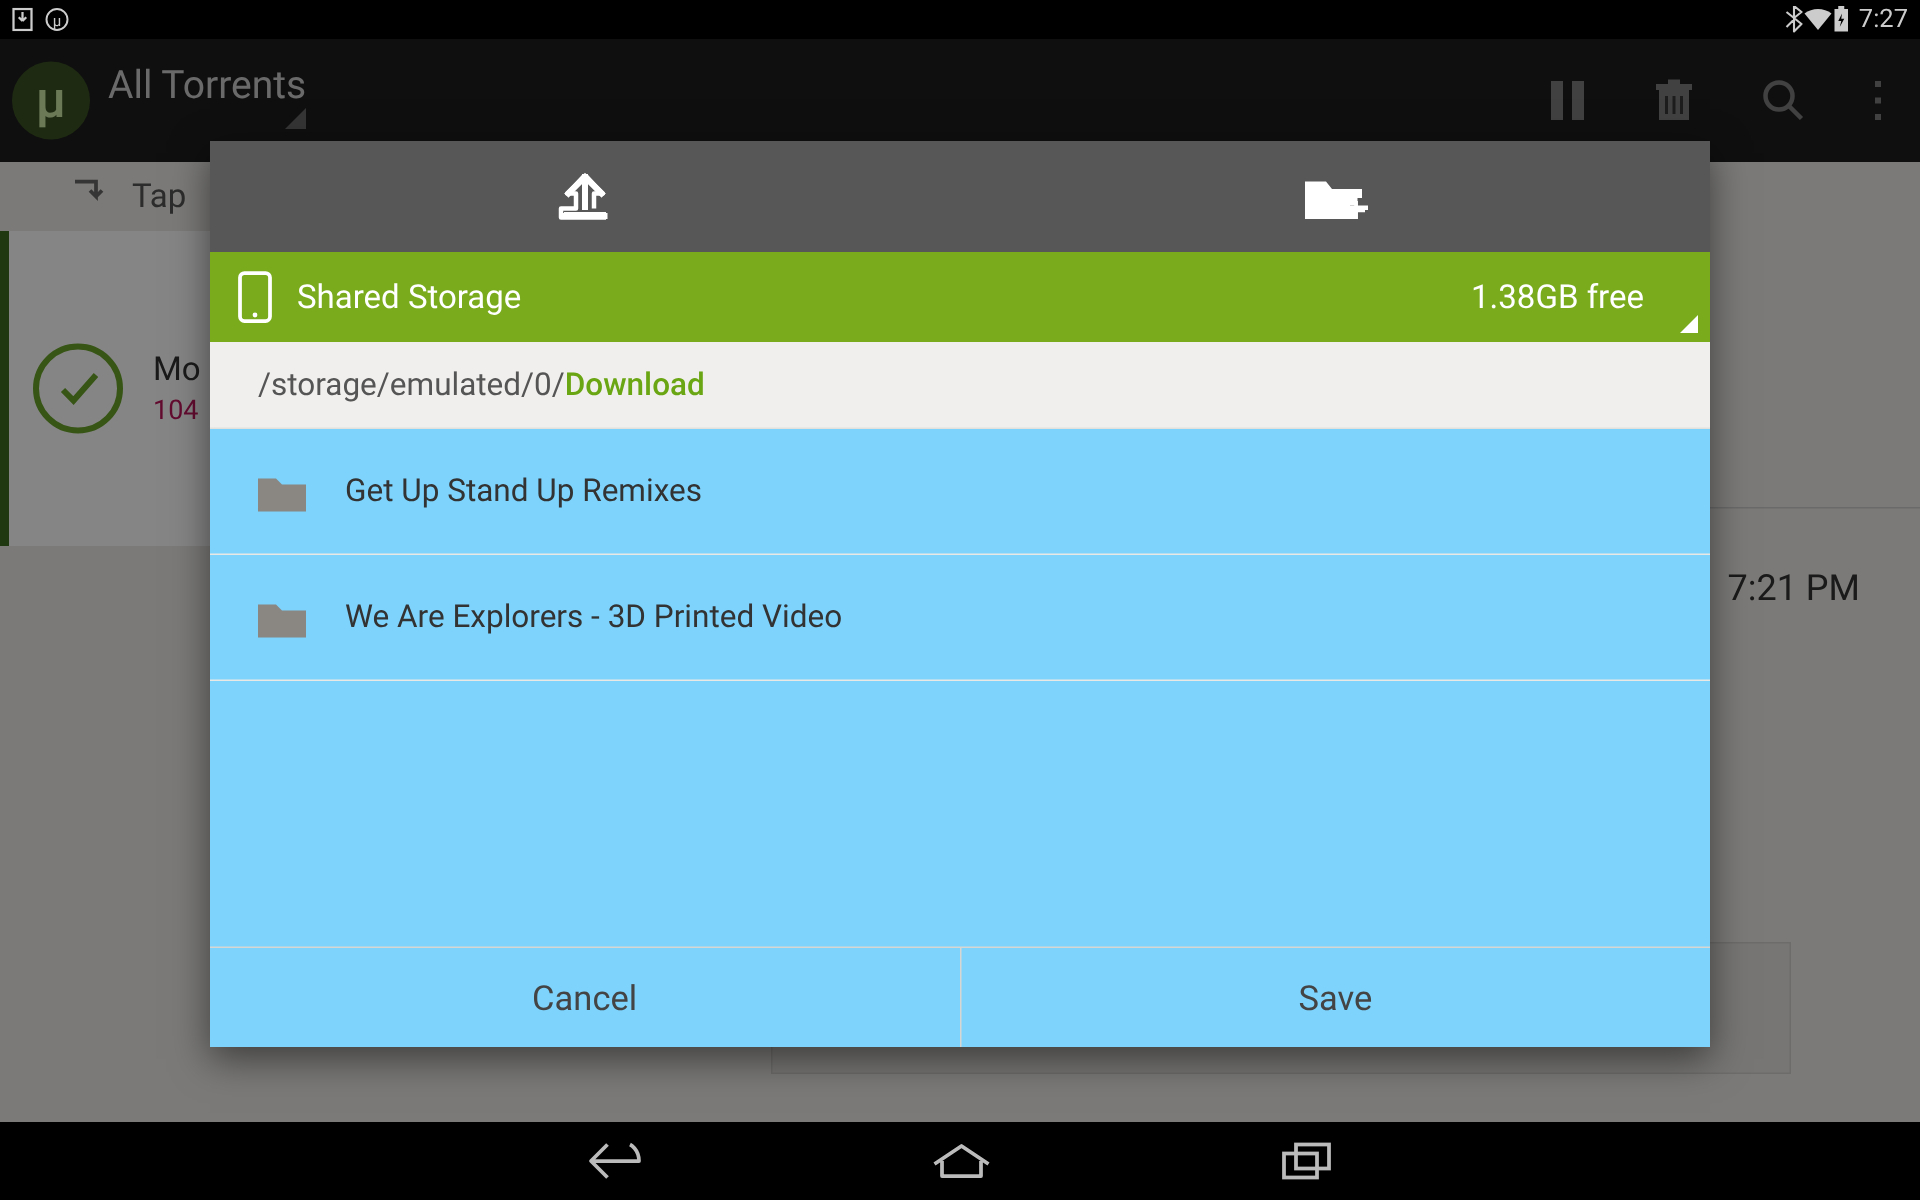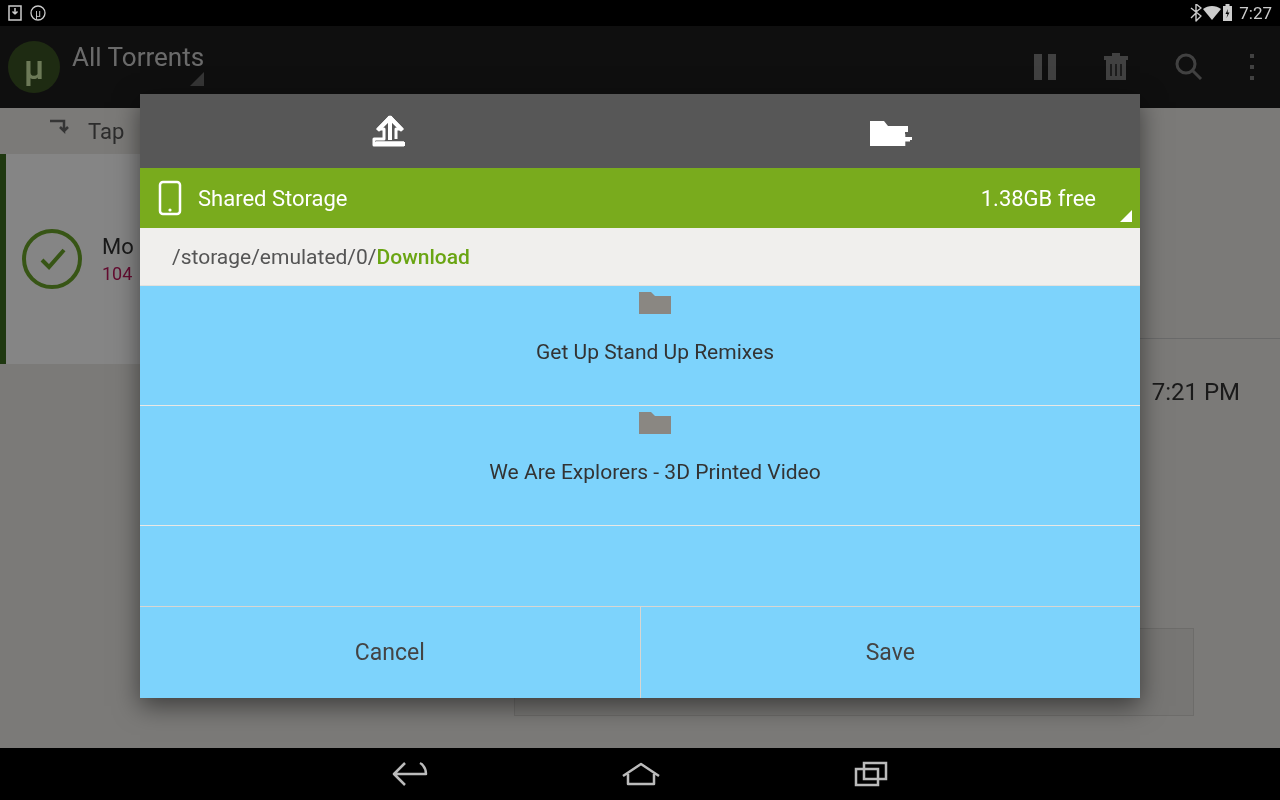--- a/index.html
+++ b/index.html
@@ -46,22 +46,22 @@
 .dialog { position: absolute; left: 140px; top: 94px; width: 1000px; height: 604px; background: #7dd3fc; box-shadow: 0 8px 24px rgba(0,0,0,.5); display: flex; flex-direction: column; }
 .dialog-top { height: 74px; background: #575757; display: flex; }
 .dialog-top .half { flex: 1; display: flex; align-items: center; justify-content: center; }
 .storage-bar { height: 60px; background: #79ab1d; color: #fff; display: flex; align-items: center; padding: 0 18px; font-size: 22px; position: relative; }
 .storage-bar .dev-icon { margin-right: 16px; }
 .storage-bar .free { margin-left: auto; margin-right: 26px; }
 .storage-bar .tri { position: absolute; right: 8px; bottom: 6px; width: 0; height: 0; border-left: 12px solid transparent; border-bottom: 12px solid #fff; }
 .path-row { height: 58px; background: #f0efed; display: flex; align-items: center; padding-left: 32px; font-size: 21px; color: #555; border-bottom: 1px solid #e3e1dd; }
 .path-row .active { color: #6aa513; font-weight: 500; }
 .folder-list { flex: 1; overflow: hidden; }
-.folder-item { height: 120px; display: flex; align-items: center; padding-left: 30px; border-bottom: 1px solid #eae8e4; gap: 24px; font-size: 21px; color: #333; flex-direction: column; }
-.dialog-buttons { height: 92px; display: flex; border-top: 1px solid #d8d6d2; }
+.folder-item { height: 84px; display: flex; align-items: center; padding-left: 30px; border-bottom: 1px solid #eae8e4; gap: 24px; font-size: 21px; color: #333; }
+.dialog-buttons { height: 67px; display: flex; border-top: 1px solid #d8d6d2; }
 .dialog-buttons .btn { flex: 1; display: flex; align-items: center; justify-content: center; font-size: 23px; color: #444; }
 .dialog-buttons .btn + .btn { border-left: 1px solid #d8d6d2; }
 
 
 .nav-bar { height: 52px; background: #000; display: flex; align-items: center; justify-content: center; gap: 190px; }
 
 svg { display: block; }
 </style>
 </head>
 <body>

